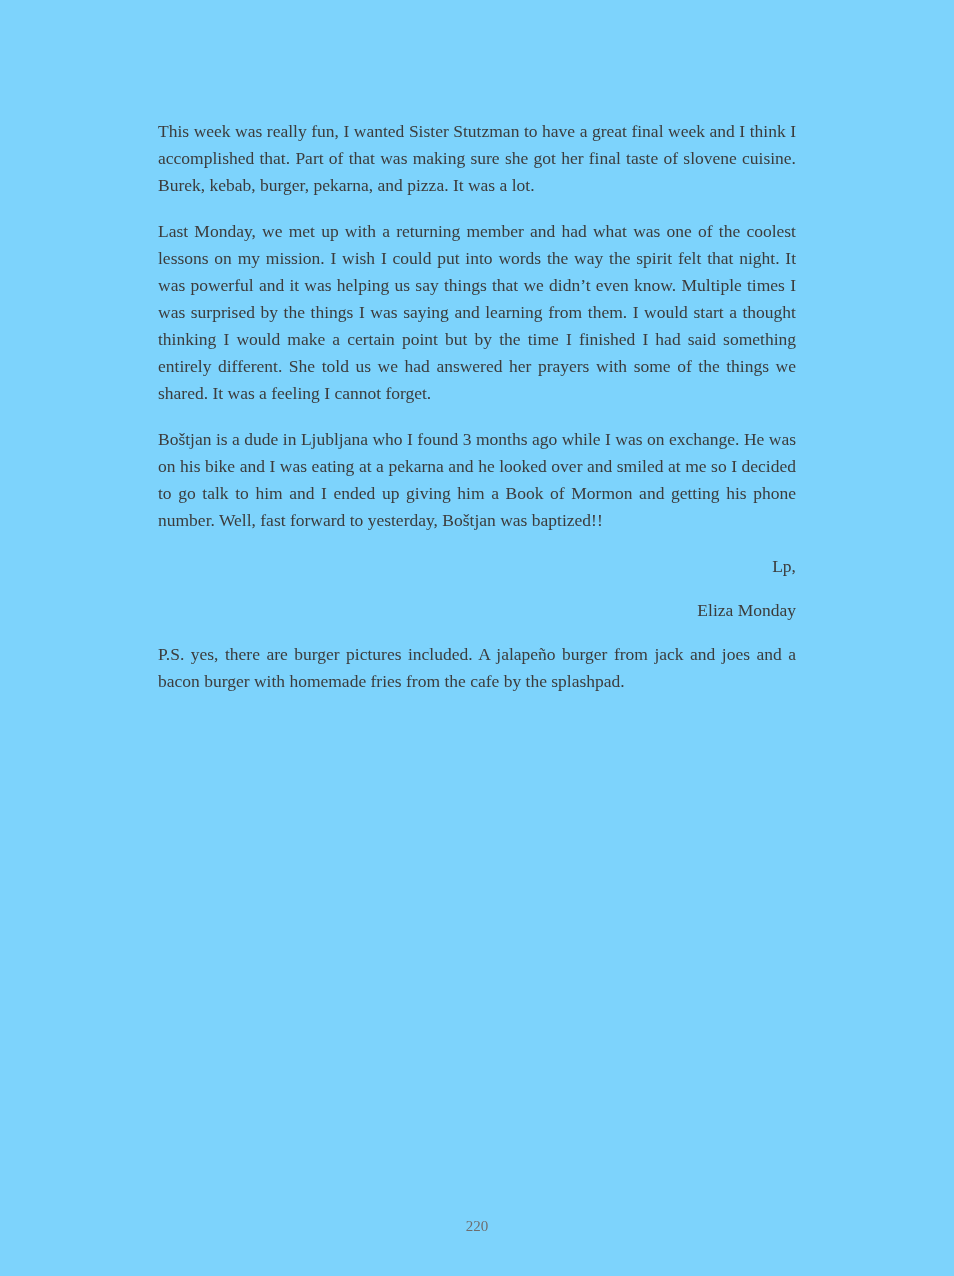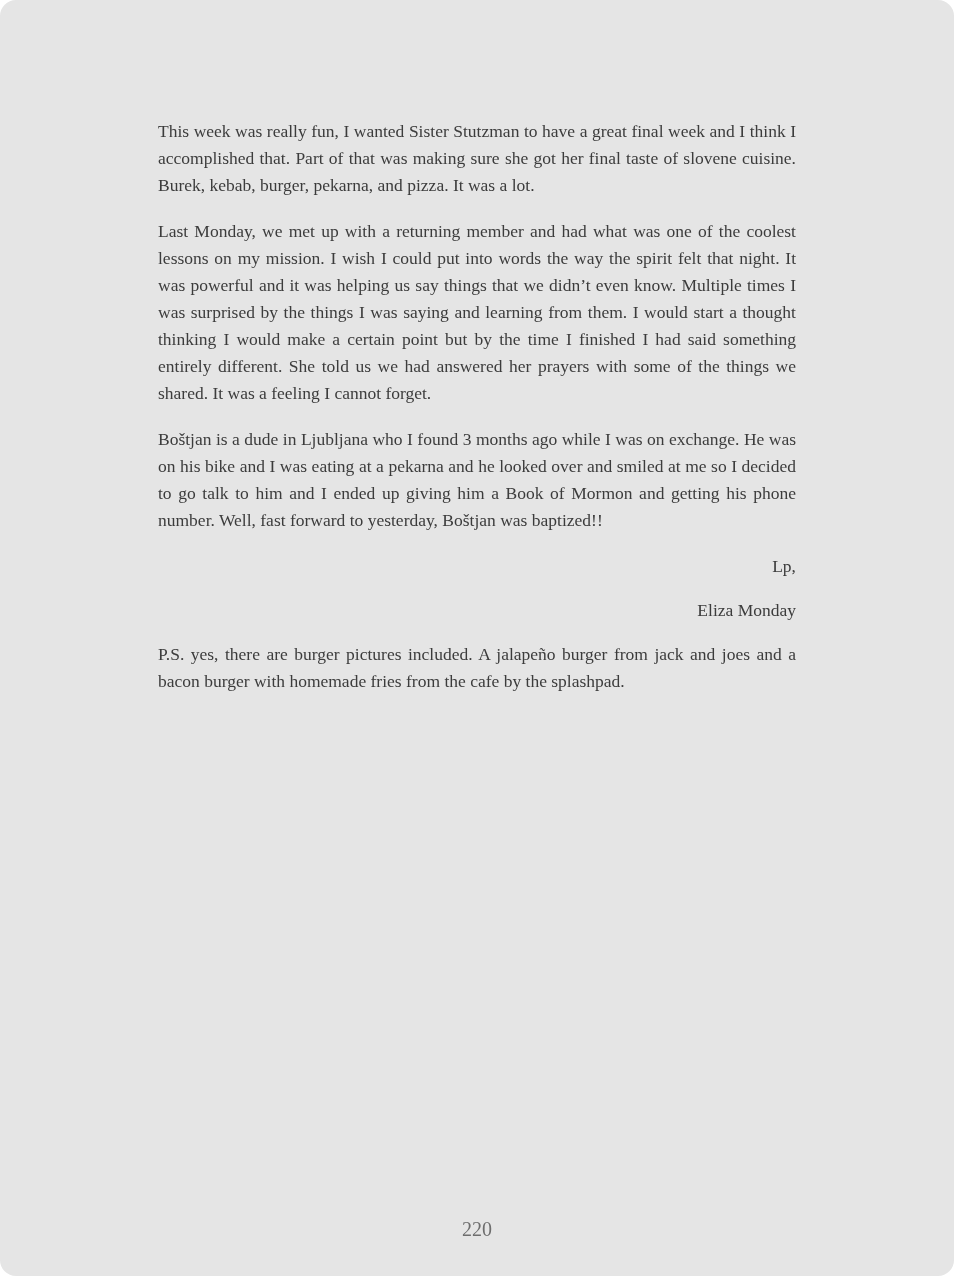--- a/index.html
+++ b/index.html
@@ -4,24 +4,23 @@
 <style>
   html, body {
     margin: 0;
     padding: 0;
     background: #ffffff;
   }
   .page {
     position: relative;
     width: 954px;
     height: 1276px;
-    background: #e5e5e5;
+    background: #7dd3fc;
     overflow: hidden;
     font-family: "Liberation Serif", "DejaVu Serif", serif;
-    border-radius: 16px;
   }
   .content {
     position: absolute;
     top: 118px;
     left: 158px;
     width: 638px;
   }
   .para {
     margin: 0 0 19px 0;
     font-size: 17.5px;
@@ -33,21 +32,21 @@
   .para.short {
     text-align: right;
     margin-bottom: 17px;
   }
   .page-number {
     position: absolute;
     left: 0;
     right: 0;
     top: 1218px;
     text-align: center;
-    font-size: 20px;
+    font-size: 15px;
     color: #6e6e6e;
     font-family: "Liberation Serif", "DejaVu Serif", serif;
   }
 </style>
 </head>
 <body>
 
 <div class="page">
   <div class="content">
     <p class="para">This week was really fun, I wanted Sister Stutzman to have a great final week and I think I accomplished that. Part of that was making sure she got her final taste of slovene cuisine. Burek, kebab, burger, pekarna, and pizza. It was a lot.</p>

